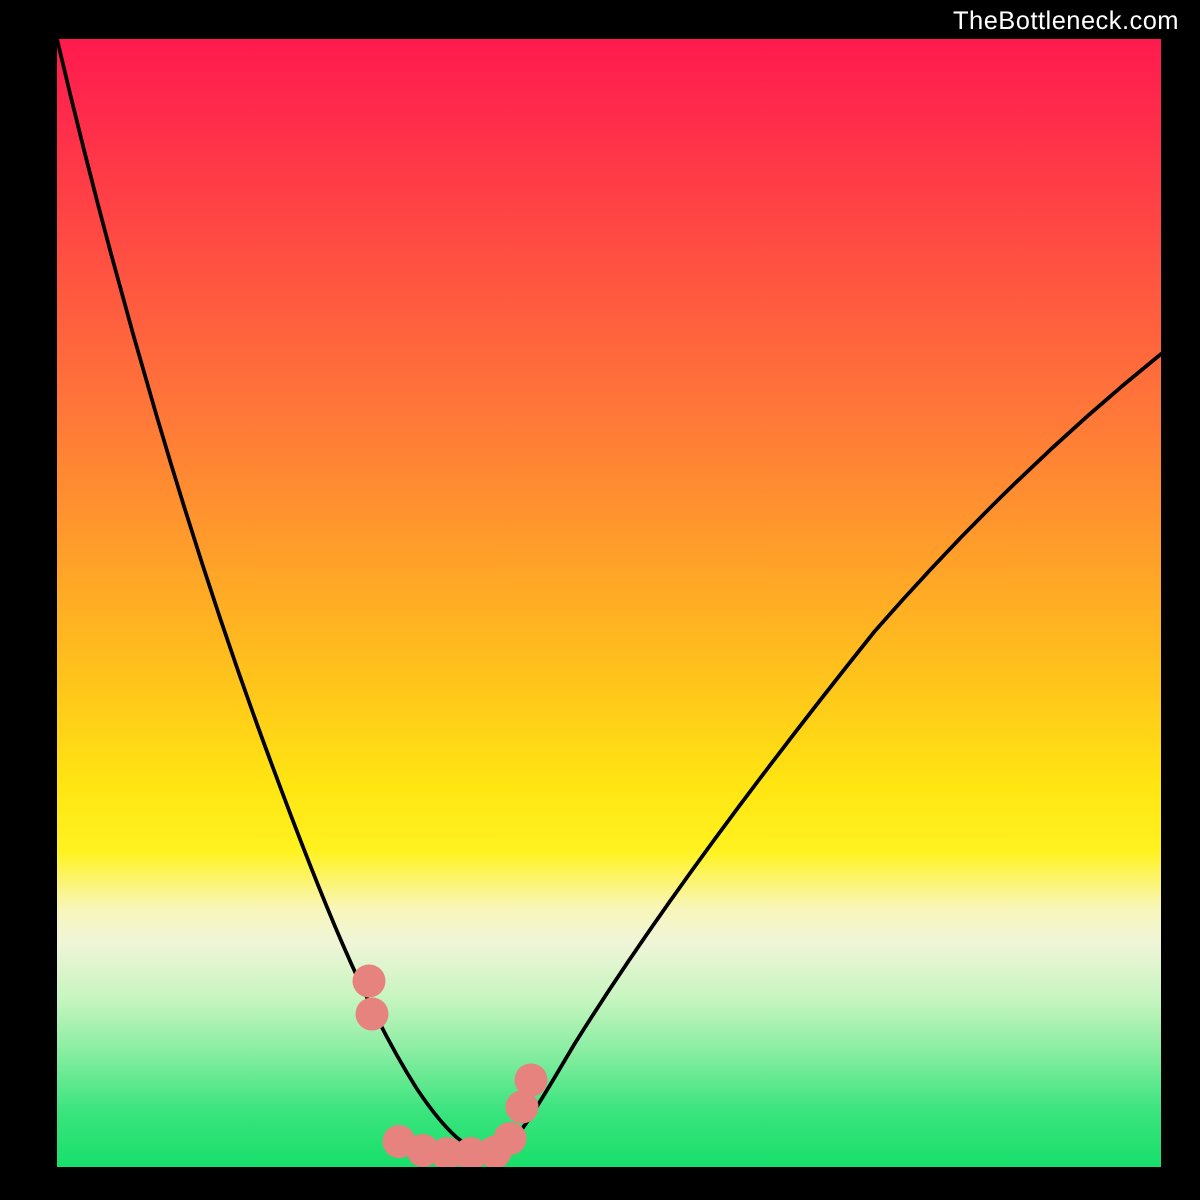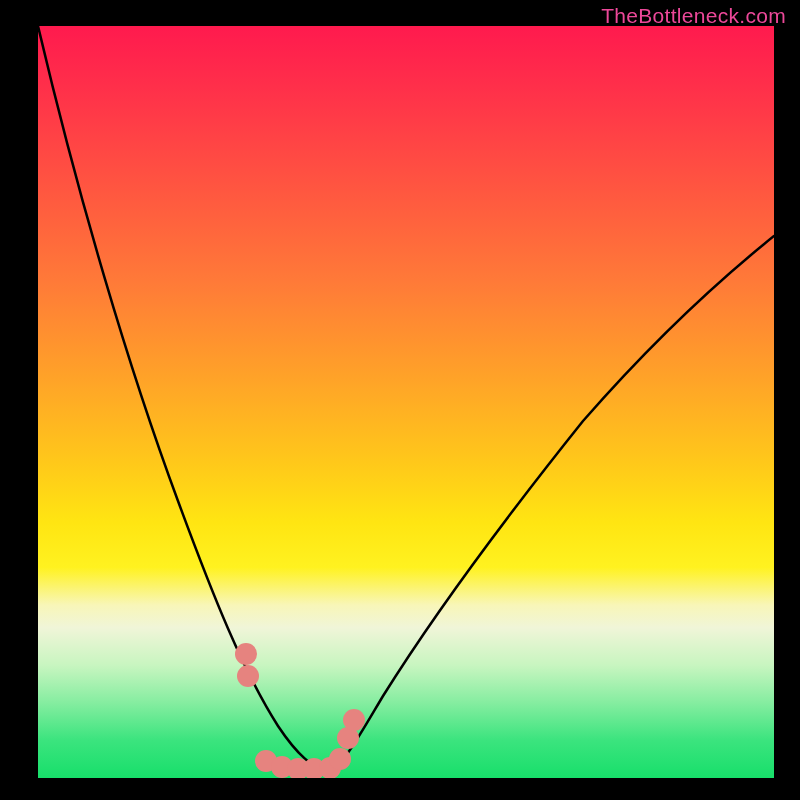--- a/index.html
+++ b/index.html
@@ -41,22 +41,22 @@
       #c8f5c0 85%,
       #85eda0 90%,
       #3be47e 95%,
       #17df6a 100%
     );
   }
   .watermark {
     position: absolute;
     top: 4px;
     right: 14px;
-    color: #ec4899;
-    font-size: 21px;
+    color: #ffffff;
+    font-size: 17px;
     font-weight: 500;
     letter-spacing: 0.3px;
     font-family: Arial, Helvetica, sans-serif;
   }
   svg.curves {
     position: absolute;
     left: 0;
     top: 0;
     width: 736px;
     height: 752px;

